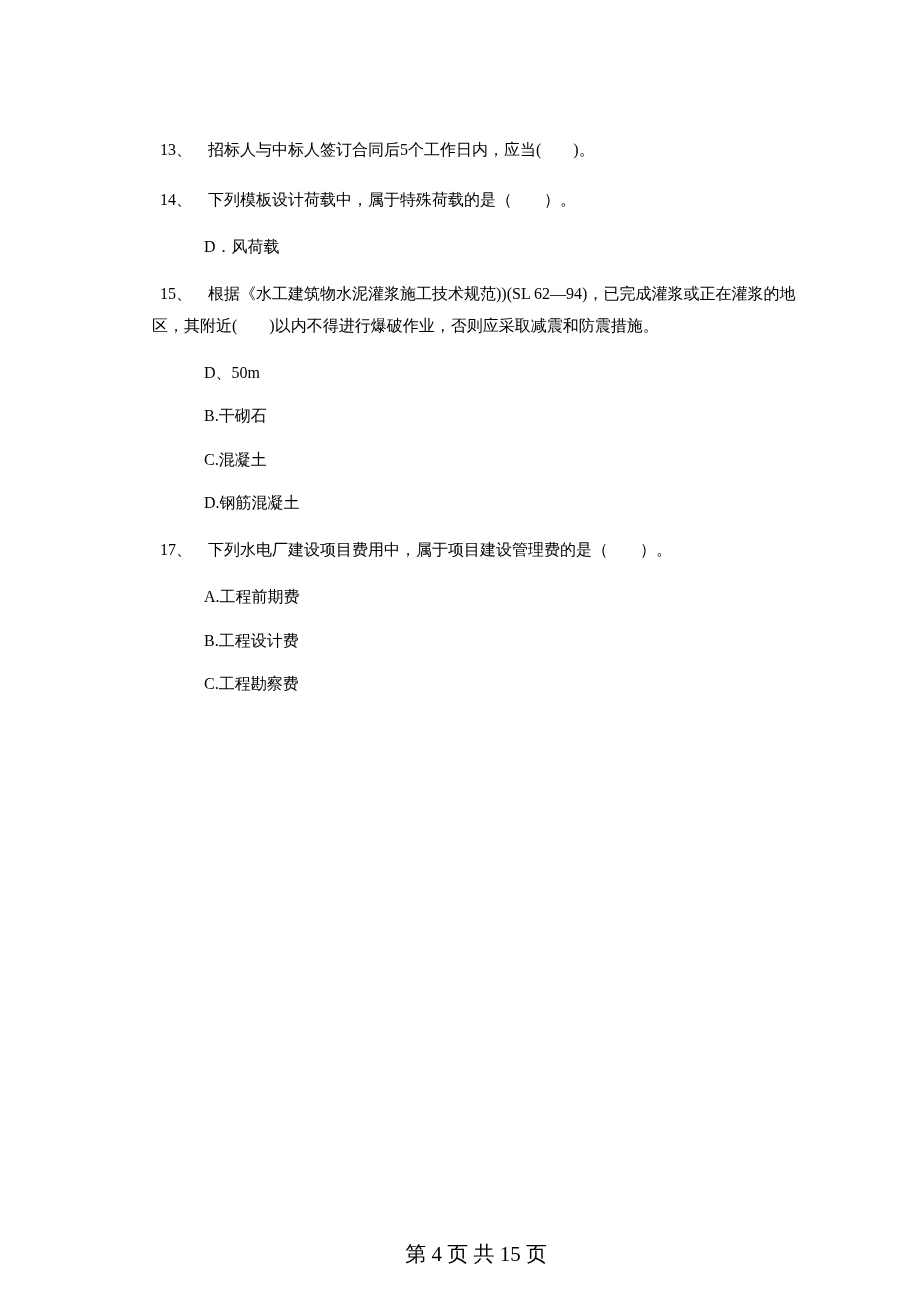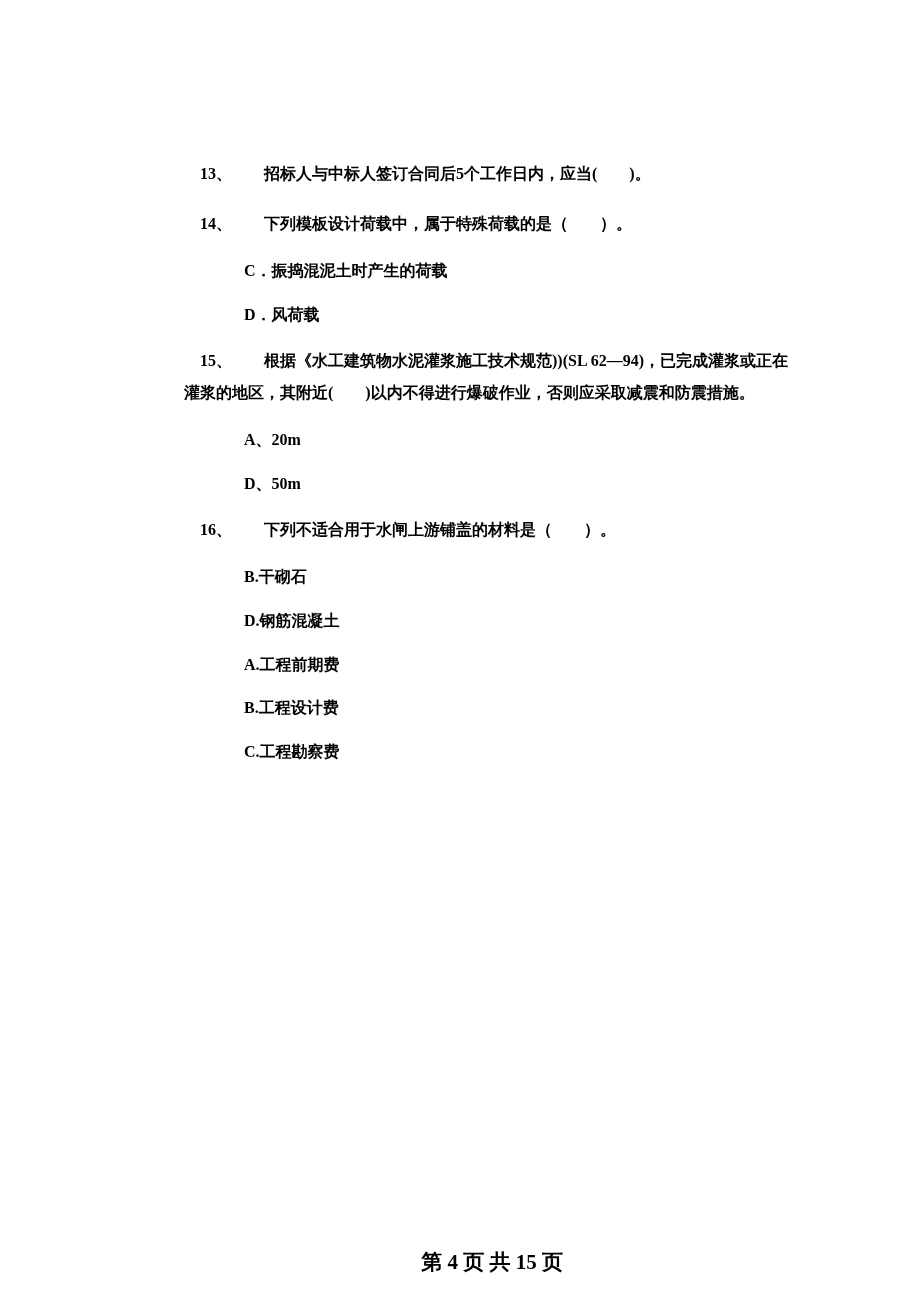--- a/index.html
+++ b/index.html
@@ -1,19 +1,18 @@
 <!DOCTYPE html>
 <html><head>
   <meta charset="utf-8">
   <style>
     * {
-      margin: 16px;
+      margin: 8px;
       padding: 0;
       box-sizing: border-box;
-      font-weight: bold;
     }
     body {
       font-family: "SimSun", "宋体", serif;
       font-size: 16px;
       line-height: 1.6;
       color: #000;
       background: #fff;
       width: 920px;
       height: 1302px;
       padding: 110px 120px 40px 120px;
@@ -44,42 +43,41 @@
 </head>
 <body>
 
 <div class="question">
   <div class="question-text"><span>13、</span><span>招标人与中标人签订合同后5个工作日内，应当(　　)。</span></div>
 </div>
 
 <div class="question">
   <div class="question-text"><span>14、</span><span>下列模板设计荷载中，属于特殊荷载的是（　　）。</span></div>
   <div class="options">
-    <div class="option">C．振捣混泥土时产生的荷载</div>
     <div class="option">D．风荷载</div>
   </div>
 </div>
 
 <div class="question">
   <div class="question-text"><span>15、</span><span>根据《水工建筑物水泥灌浆施工技术规范))(SL 62—94)，已完成灌浆或正在灌浆的地区，其附近(　　)以内不得进行爆破作业，否则应采取减震和防震措施。</span></div>
   <div class="options">
-    <div class="option">A、20m</div>
     <div class="option">D、50m</div>
   </div>
 </div>
 
 <div class="question">
-  <div class="question-text"><span>16、</span><span>下列不适合用于水闸上游铺盖的材料是（　　）。</span></div>
   <div class="options">
     <div class="option">B.干砌石</div>
+    <div class="option">C.混凝土</div>
     <div class="option">D.钢筋混凝土</div>
   </div>
 </div>
 
 <div class="question">
+  <div class="question-text"><span>17、</span><span>下列水电厂建设项目费用中，属于项目建设管理费的是（　　）。</span></div>
   <div class="options">
     <div class="option">A.工程前期费</div>
     <div class="option">B.工程设计费</div>
     <div class="option">C.工程勘察费</div>
   </div>
 </div>
 
 <div class="footer">第 4 页 共 15 页</div>
 
 </body></html>

